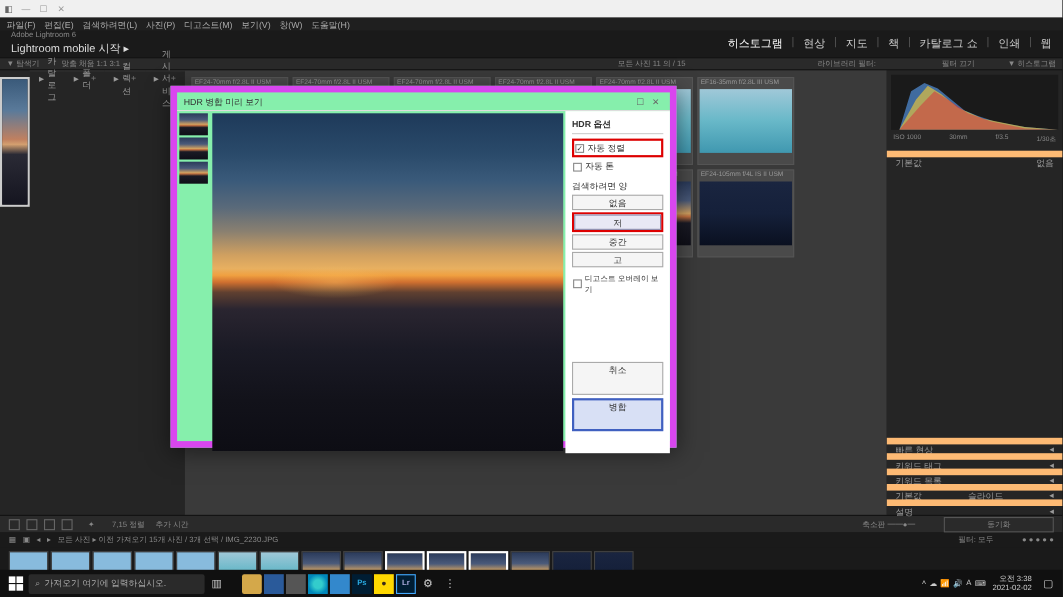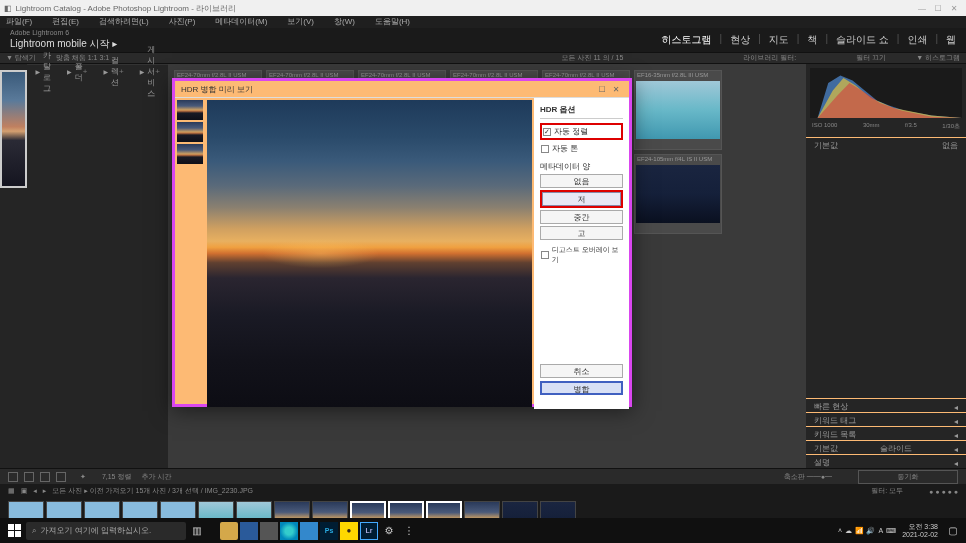--- a/index.html
+++ b/index.html
@@ -1,20 +1,20 @@
 <!DOCTYPE html>
 <html><head>
 <meta charset="utf-8">
 <style>
 *{margin:0;padding:0;box-sizing:border-box;font-family:"Malgun Gothic",sans-serif}
 body{width:966px;height:543px;background:#1a1a1a;overflow:hidden;position:relative;font-size:9px;color:#bbb}
 .titlebar{height:16px;background:#f0f0f0;display:flex;align-items:center;padding:0 4px;color:#666;font-size:8px}
 .titlebar .ttl{flex:1}
 .titlebar .wbtn{width:16px;text-align:center;color:#999}
-.menubar{height:12px;background:#1f1f1f;display:flex;gap:20px;padding:0 6px;align-items:flex-start;font-size:8px;color:#aaa}
+.menubar{height:12px;background:#1f1f1f;display:flex;gap:8px;padding:0 6px;align-items:center;font-size:8px;color:#aaa}
 .topband{height:24px;background:#1a1a1a;display:flex;align-items:center;padding:0 10px}
 .brand{font-size:7px;color:#888}
 .brand2{font-size:10px;color:#ddd;margin-top:1px}
 .modules{margin-left:auto;display:flex;gap:8px;font-size:10px;color:#ccc}
 .modules span.sep{color:#555}
 .subbar{height:12px;background:#2a2a2a;border-top:1px solid #111;border-bottom:1px solid #111;display:flex;align-items:center;font-size:7px;color:#888;padding:0 6px}
 .subbar .sp{flex:1}
 .main{display:flex;height:404px}
 .leftpanel{width:168px;background:#252525;display:flex;flex-direction:row}
 .leftpanel .nav{width:166px;height:118px;margin:6px auto;position:relative;border:2px solid #ccc}
@@ -28,21 +28,21 @@
 .thumb .thlbl{font-size:6px;color:#999;padding:1px 2px;height:9px;overflow:hidden}
 .thumb .thimg{height:58px;margin:1px}
 .seascape{background:linear-gradient(180deg,#a0c8d8 0%,#68b8c8 50%,#4098b0 100%)}
 .sunset{background:linear-gradient(180deg,#2a3a5a 0%,#4a5a7a 30%,#d0a060 50%,#c07040 55%,#1a1a25 65%,#0f0f18 100%)}
 .night{background:linear-gradient(180deg,#1a2540 0%,#15203a 50%,#0a1020 100%)}
 .thumb.sel{border:2px solid #fff}
 .rightpanel{width:160px;background:#252525;display:flex;flex-direction:column}
 .histo{height:50px;margin:4px;position:relative;background:#1a1a1a}
 .histo svg{width:100%;height:100%}
 .hmeta{display:flex;justify-content:space-between;font-size:6px;color:#888;padding:0 6px}
-.rprow{height:14px;border-top:1px solid #fdba74;display:flex;align-items:flex-end;padding:0 8px;color:#999;font-size:8px;justify-content:space-between}
+.rprow{height:14px;border-top:6px solid #fdba74;display:flex;align-items:flex-start;padding:0 8px;color:#999;font-size:8px;justify-content:space-between}
 .toolbar{height:16px;background:#2a2a2a;border-top:1px solid #111;display:flex;align-items:center;padding:0 8px;gap:6px;font-size:7px;color:#888}
 .toolbar .ico{width:10px;height:10px;border:1px solid #666}
 .filmbar{height:14px;background:#1a1a1a;display:flex;align-items:center;padding:0 8px;font-size:7px;color:#888;gap:6px}
 .filmstrip{height:42px;background:#1a1a1a;display:flex;gap:2px;padding:3px 8px}
 .fthumb{width:36px;height:36px;border:1px solid #444}
 .fthumb.sel{border:2px solid #fff}
 .palm{background:linear-gradient(180deg,#88bbdd 50%,#4488aa 100%)}
 .taskbar{height:25px;background:#101010;display:flex;align-items:center;padding:0 4px;gap:2px;position:absolute;bottom:0;left:0;right:0}
 .taskbar .start{width:20px;height:20px;display:flex;align-items:center;justify-content:center}
 .taskbar .win{display:grid;grid-template-columns:6px 6px;gap:1px}
@@ -51,81 +51,80 @@
 .taskbar .tico{width:18px;height:18px;display:flex;align-items:center;justify-content:center;font-size:10px}
 .taskbar .tico.folder{background:#d4a84a;border-radius:2px}
 .taskbar .tico.edge{background:radial-gradient(circle,#3cc 30%,#08b 70%)}
 .taskbar .tico.ps{background:#001d33;color:#29abe2;font-size:7px;font-weight:bold}
 .taskbar .tico.lr{background:#001d33;color:#aad;font-size:7px;font-weight:bold;border:1px solid #4af}
 .taskbar .tico.kk{background:#ffd800;color:#3a2a1a;font-size:8px;font-weight:bold}
 .taskbar .sp{flex:1}
 .taskbar .tray{display:flex;gap:3px;align-items:center;font-size:7px;color:#ccc}
 .taskbar .clock{font-size:7px;color:#ccc;text-align:right;line-height:1.1;margin:0 4px}
 
-.dialog{position:absolute;left:172px;top:78px;width:460px;height:329px;background:#fdba74;border:3px solid #d946ef;box-shadow:0 4px 20px rgba(0,0,0,0.5)}
+.dialog{position:absolute;left:155px;top:78px;width:460px;height:329px;background:#86efac;border:6px solid #d946ef;box-shadow:0 4px 20px rgba(0,0,0,0.5)}
 .dlgtitle{height:17px;display:flex;align-items:center;padding:0 6px;font-size:8px;color:#333;border-bottom:1px solid #ddd}
 .dlgtitle .sp{flex:1}
 .dlgtitle .wb{width:14px;text-align:center;color:#666}
 .dlgbody{display:flex;height:311px}
 .dlgside{width:30px;padding:2px}
 .dlgside .mini{width:26px;height:20px;margin-bottom:2px}
 .preview{flex:1;margin:2px;position:relative}
 .bigsunset{position:absolute;inset:0;background:linear-gradient(180deg,#1e3a5a 0%,#2a4a6a 12%,#3a5a7a 20%,#5a6a7a 28%,#8a8070 35%,#d0a060 42%,#e8b060 46%,#f0a040 48%,#d07030 50%,#604030 53%,#2a2530 58%,#1a1a25 70%,#12121a 85%,#0d0d14 100%)}
 .bigsunset::after{content:"";position:absolute;inset:0;background:radial-gradient(ellipse 30% 8% at 35% 50%,rgba(255,200,100,0.4),transparent 60%)}
 .dlgopts{width:95px;background:#fff;padding:6px;font-size:8px;color:#333}
 .dlgopts .hdr{font-weight:bold;border-bottom:1px solid #ccc;padding-bottom:3px;margin-bottom:4px;font-size:8px}
 .dlgopts .chkrow{display:flex;align-items:center;gap:3px;margin:2px 0;padding:1px}
 .dlgopts .chkrow.red{border:2px solid #d00}
 .dlgopts .chkrow.red2{border:2px solid #d00;justify-content:center;background:#eef}
 .dlgopts .chk{width:8px;height:8px;border:1px solid #888;display:inline-block}
 .dlgopts .chk.on::after{content:"✓";font-size:7px;color:#333;position:relative;top:-2px}
 .dlgopts .lbl2{margin-top:6px;margin-bottom:2px}
 .dlgopts .obtn{height:14px;border:1px solid #aaa;text-align:center;font-size:8px;line-height:13px;margin-bottom:2px;background:#f5f5f5}
 .dlgopts .obtn.sel{background:#e8e8f5;border:1px solid #88a}
 .dlgopts .footer{position:absolute;bottom:6px;right:6px;width:83px}
-.dlgopts .fbtn{height:14px;border:1px solid #aaa;text-align:center;font-size:8px;line-height:13px;margin-bottom:3px;background:#f5f5f5}
+.dlgopts .fbtn{height:30px;border:1px solid #aaa;text-align:center;font-size:8px;line-height:13px;margin-bottom:3px;background:#f5f5f5}
 .dlgopts .fbtn.primary{background:#d8e0f5;border:2px solid #4060c0}
 </style>
 </head>
 <body>
 
 <div class="titlebar">
   <span style="margin-right:4px">◧</span>
-  <span class="ttl">Lightroom Catalog - Adobe Photoshop Lightroom - 라이브러리</span>
   <span class="wbtn">—</span>
   <span class="wbtn">☐</span>
   <span class="wbtn">✕</span>
 </div>
 
 <div class="menubar">
   <span>파일(F)</span>
   <span>편집(E)</span>
   <span>검색하려면(L)</span>
   <span>사진(P)</span>
-  <span>메타데이터(M)</span>
+  <span>디고스트(M)</span>
   <span>보기(V)</span>
   <span>창(W)</span>
   <span>도움말(H)</span>
 </div>
 
 <div class="topband">
   <div>
     <div class="brand">Adobe Lightroom 6</div>
     <div class="brand2">Lightroom mobile 시작  ▸</div>
   </div>
   <div class="modules">
     <span style="color:#fff">히스토그램</span>
       <span class="sep">|</span>
     <span>현상</span>
       <span class="sep">|</span>
     <span>지도</span>
       <span class="sep">|</span>
     <span>책</span>
       <span class="sep">|</span>
-    <span>슬라이드 쇼</span>
+    <span>카탈로그 쇼</span>
       <span class="sep">|</span>
     <span>인쇄</span>
       <span class="sep">|</span>
     <span>웹</span>
   </div>
 </div>
 
 <div class="subbar">
   <span>▼ 탐색기</span>
   <span style="margin-left:20px">맞춤   채움   1:1   3:1</span>
@@ -326,21 +325,21 @@
     <div class="dlgopts">
       <div class="hdr">HDR 옵션</div>
       <div class="chkrow red">
         <span class="chk on"></span>
         <span>자동 정렬</span>
       </div>
       <div class="chkrow">
         <span class="chk"></span>
         <span>자동 톤</span>
       </div>
-      <div class="lbl2">메타데이터 양</div>
+      <div class="lbl2">검색하려면 양</div>
       <div class="obtn">없음</div>
       <div class="chkrow red2" style="padding:0">
           <div class="obtn sel" style="margin:0;flex:1;border:1px solid #88a">저</div>
         </div>
       <div class="obtn">중간</div>
       <div class="obtn">고</div>
       <div class="chkrow" style="margin-top:4px">
         <span class="chk"></span>
         <span style="font-size:7px">디고스트 오버레이 보기</span>
       </div>

